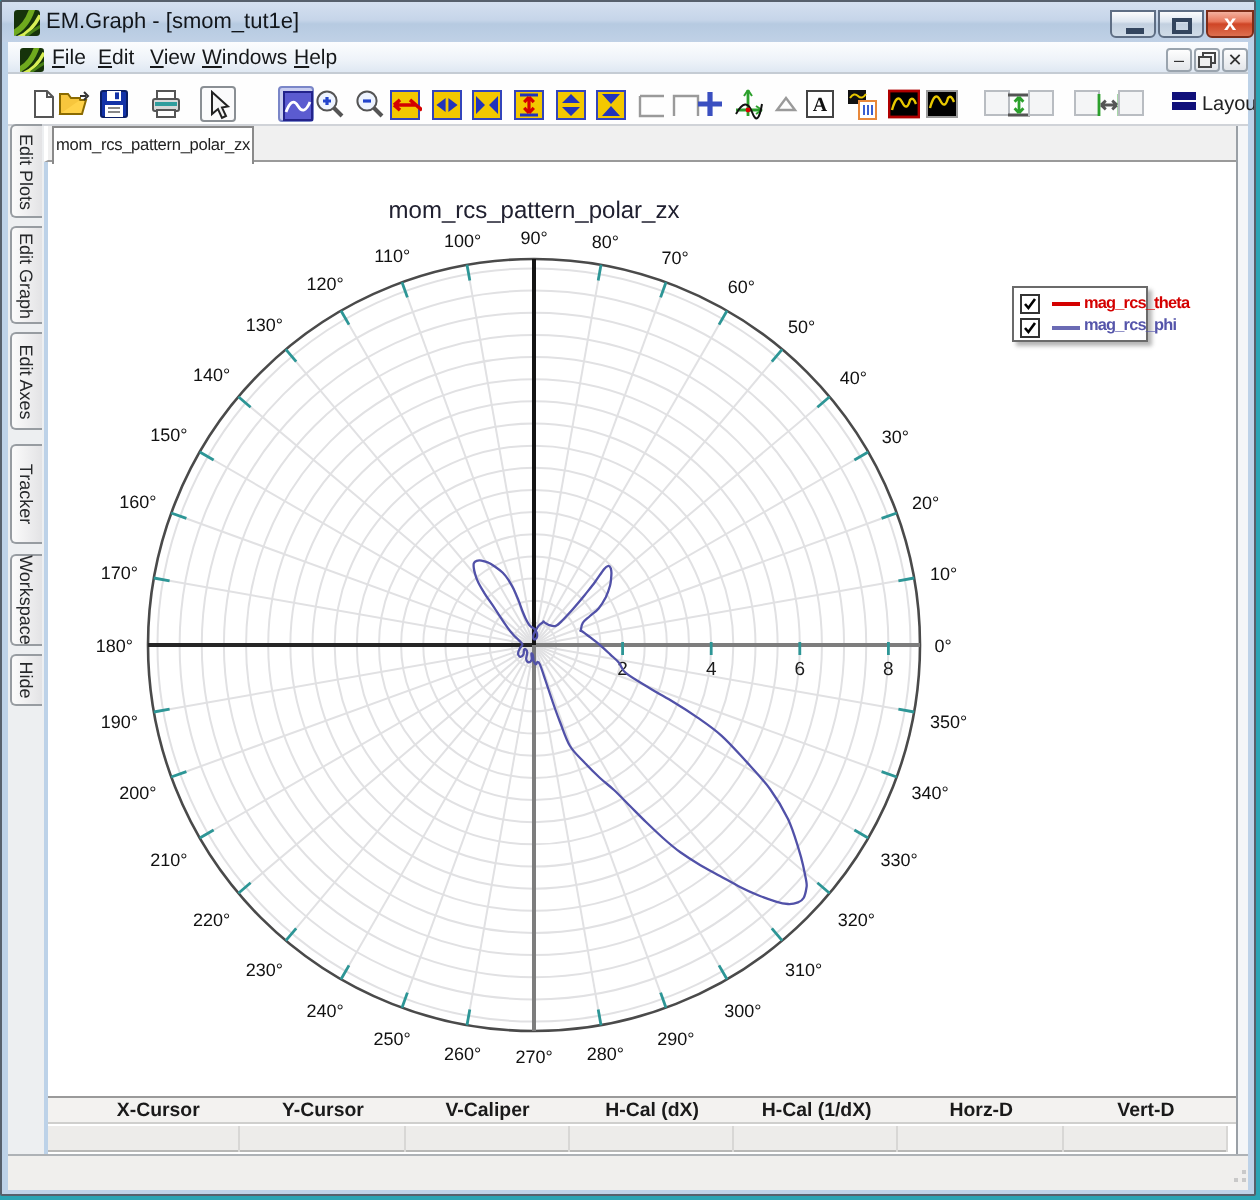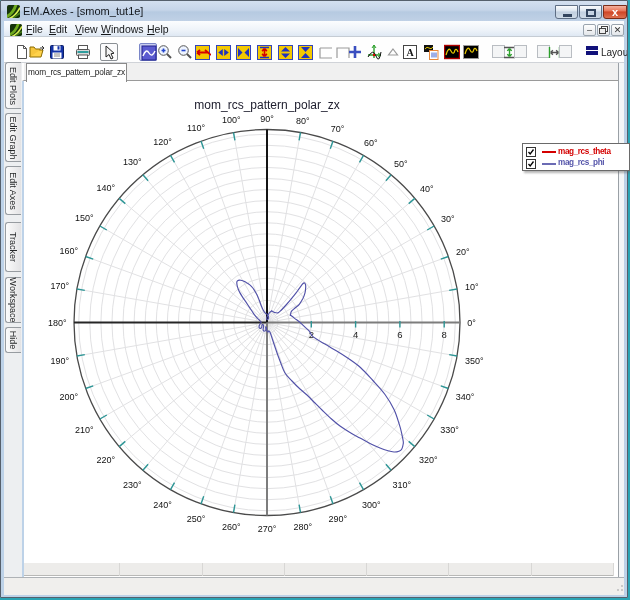--- a/index.html
+++ b/index.html
@@ -23,35 +23,35 @@
 .toptab{left:26px;top:63px;width:101px;height:18.5px;background:#fff;border:1px solid #8a8a8a;border-bottom:none;font-size:8.3px;letter-spacing:-0.15px;color:#222;text-align:center;line-height:17px;z-index:3;}
 .plot{left:24px;top:81px;width:593.5px;height:465px;background:#fff;}
 .rightstrip{left:617.5px;top:63px;width:1.5px;height:514px;background:#9aa0a6;}
 .rightlight{left:619px;top:63px;width:5px;height:514px;background:#f4f6f8;}
 .tablewrap{left:24px;top:546px;width:593.5px;height:31px;background:#fff;}
 .thead{left:0px;top:2px;width:593.5px;height:13.5px;background:#f3f2f0;border-top:1px solid #9a9a9a;border-bottom:1px solid #cfcfcd;}
 .th{position:absolute;top:1px;font-size:9.7px;font-weight:bold;color:#1a1a1a;width:82.3px;text-align:center;}
 .trow{left:0px;top:17px;width:590px;height:13px;background:#edecea;border-bottom:1px solid #b8b8b6;}
 .td{position:absolute;top:0;height:13px;border-right:1px solid #d8d7d5;}
 .statusbar{left:4px;top:577px;width:620px;height:18px;background:#f0efed;border-top:1px solid #aeb2b6;}
-.legend{left:522px;top:142.5px;width:108px;height:28px;background:#fff;border:1px solid #6a6a6a;box-shadow:2px 2px 2px rgba(90,90,90,.45);z-index:5;}
+.legend{left:506px;top:142.5px;width:68px;height:28px;background:#fff;border:1px solid #6a6a6a;box-shadow:2px 2px 2px rgba(90,90,90,.45);z-index:5;}
 .lrow{position:absolute;left:3px;height:11px;}
 .lline{position:absolute;left:16px;top:5px;width:14px;height:2px;}
 .ltxt{position:absolute;left:32px;top:0.5px;font-size:8.2px;font-weight:bold;letter-spacing:-0.4px;}
 .chk16{position:absolute;top:45px;width:13px;height:13px;border:1px solid #b9bdc2;background:#f4f5f6;}
 </style></head><body>
 <div class="abs win"></div>
 <div class="abs titlebar"></div>
 <svg class="abs" style="left:7px;top:5px" width="13" height="13" viewBox="0 0 15 15">
     <rect x="0" y="0" width="15" height="15" rx="2" fill="#16330b"></rect>
     <path d="M-2,14 Q7,11 11,-2" stroke="#6faa1e" stroke-width="3.4" fill="none"></path>
     <path d="M2,16 Q10,13 15,3" stroke="#d8ef55" stroke-width="2" fill="none"></path>
     <path d="M7,15 Q12,11 16,9" stroke="#467f16" stroke-width="1.8" fill="none"></path>
   </svg>
-<div class="abs title-txt">EM.Axes - [smom_tut1e]</div>
+<div class="abs title-txt">EM.Graph - [smom_tut1e]</div>
 <div class="abs wbtn wbtn-min">
     <div class="abs" style="left:7px;top:8px;width:9px;height:3px;background:#33455e"></div>
   </div>
 <div class="abs wbtn wbtn-max">
     <div class="abs" style="left:6px;top:3px;width:10px;height:8px;border:2px solid #33455e;background:transparent"></div>
   </div>
 <div class="abs wbtn wbtn-cls" style="color:#fff;font-size:11px;font-weight:bold;text-align:center;line-height:13px;">x</div>
 <div class="abs menubar"></div>
 <svg class="abs" style="left:10px;top:24px" width="12" height="12" viewBox="0 0 15 15">
     <rect x="0" y="0" width="15" height="15" rx="2" fill="#16330b"></rect>
@@ -362,20 +362,29 @@
 <div class="lrow" style="top:14px">
       <svg class="lchk-s" width="10" height="10" style="position:absolute;left:0;top:1px">
         <rect x="0.5" y="0.5" width="9" height="9" fill="#fff" stroke="#333"></rect>
         <path d="M2.5,5 L4.2,7 L7.5,2.5" stroke="#000" stroke-width="1.3" fill="none"></path>
       </svg>
       <div class="lline" style="background:#6b6bb4"></div>
       <div class="ltxt" style="color:#5555aa">mag_rcs_phi</div>
     </div>
 </div>
 <div class="abs tablewrap">
+<div class="abs thead">
+      <div class="th" style="left:14.0px;">X-Cursor</div>
+      <div class="th" style="left:96.3px;">Y-Cursor</div>
+      <div class="th" style="left:178.6px;">V-Caliper</div>
+      <div class="th" style="left:260.9px;">H-Cal (dX)</div>
+      <div class="th" style="left:343.2px;">H-Cal (1/dX)</div>
+      <div class="th" style="left:425.5px;">Horz-D</div>
+      <div class="th" style="left:507.8px;">Vert-D</div>
+    </div>
 <div class="abs trow">
       <div class="td" style="left:0.0px;width:96.3px;"></div>
       <div class="td" style="left:96.3px;width:82.3px;"></div>
       <div class="td" style="left:178.6px;width:82.3px;"></div>
       <div class="td" style="left:260.9px;width:82.3px;"></div>
       <div class="td" style="left:343.2px;width:82.3px;"></div>
       <div class="td" style="left:425.5px;width:82.3px;"></div>
       <div class="td" style="left:507.8px;width:82.3px;"></div>
     </div>
 </div>

